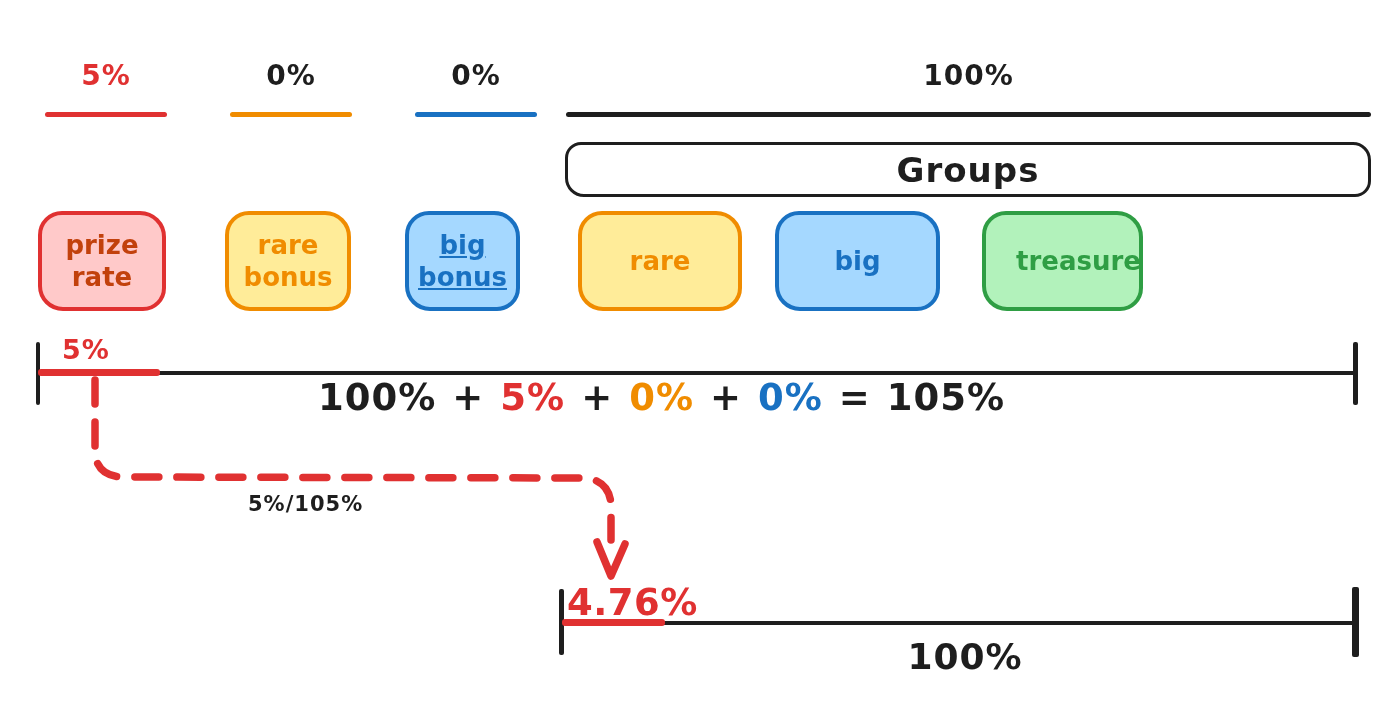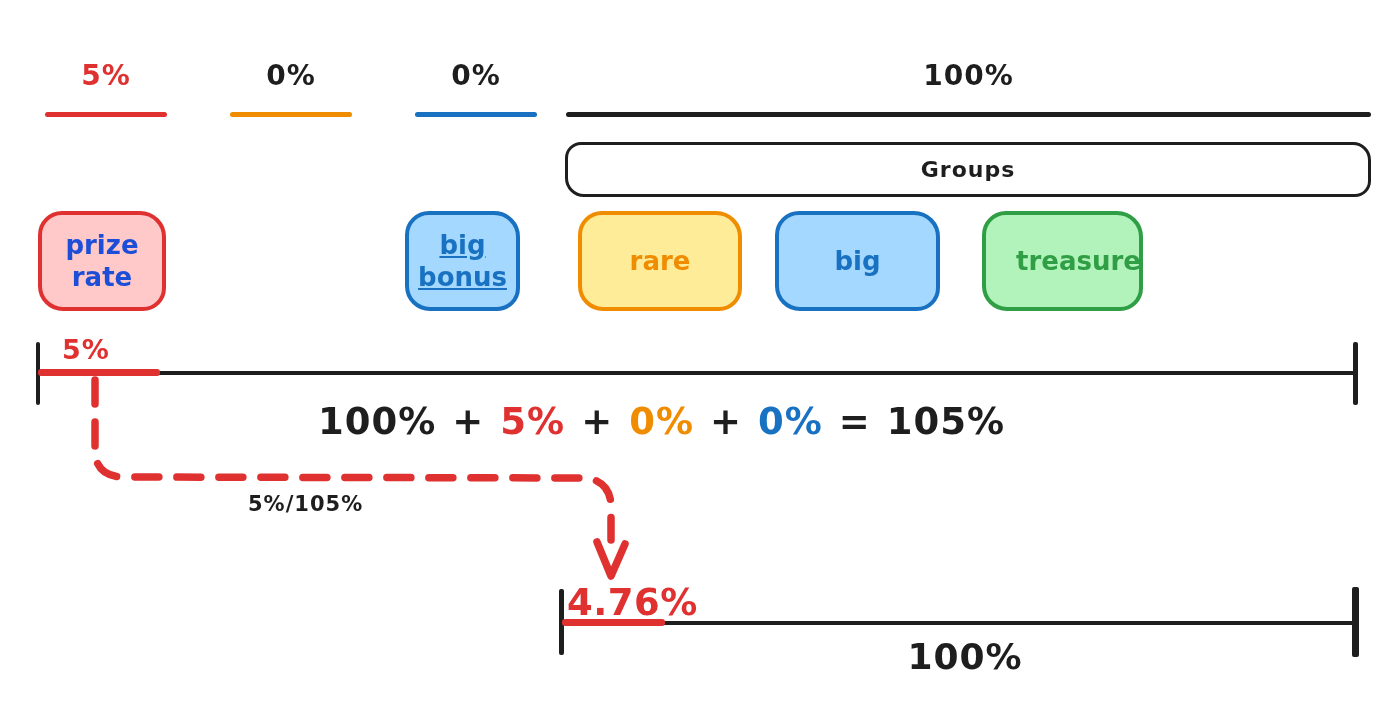--- a/index.html
+++ b/index.html
@@ -14,45 +14,45 @@
   .legend-label{font-size:28px;font-weight:600;line-height:1;letter-spacing:1px;}
   .legend-line{height:5px;width:100%;border-radius:3px;margin-top:22px;}
   .bg-red{background:#e03131;} .bg-orange{background:#f08c00;}
   .bg-blue{background:#1971c2;} .bg-black{background:#1e1e1e;}
 
   
   .groups-box{
     left:565px;top:142px;width:800px;height:49px;
     border:3.5px solid #1e1e1e;border-radius:16px 18px 16px 19px;
     display:flex;align-items:center;justify-content:center;
-    font-size:22px;font-weight:600;letter-spacing:1px;
+    font-size:34px;font-weight:600;letter-spacing:1px;
   }
 
   
   .cat-box{
     position:absolute;top:211px;height:100px;box-sizing:border-box;
     border:4px solid;border-radius:24px 26px 23px 25px;
     display:flex;align-items:center;justify-content:center;
     text-align:center;font-size:26px;font-weight:600;line-height:1.25;padding:0 12px;
   }
-  .b-red{border-color:#e03131;background:#ffc9c9;color:#1d4ed8;}
+  .b-red{border-color:#e03131;background:#ffc9c9;color:#c2410c;}
   .b-orange{border-color:#f08c00;background:#ffec99;color:#f08c00;}
   .b-blue{border-color:#1971c2;background:#a5d8ff;color:#1971c2;}
   .b-green{border-color:#2f9e44;background:#b2f2bb;color:#2f9e44;padding-left:44px;}
   .b-black{border-color:#1e1e1e;background:#ffffff;color:#1e1e1e;}
 
   
   .hline{position:absolute;height:4px;background:#1e1e1e;border-radius:2px;}
   .tick{position:absolute;background:#1e1e1e;border-radius:2px;}
   .rseg{position:absolute;height:7px;background:#e03131;border-radius:3px;}
   .red-text{color:#e03131;}
 
   .mid-seg-label{left:62px;top:334px;font-size:27px;font-weight:600;letter-spacing:1px;}
   .equation{
-    left:310px;top:400px;width:700px;text-align:left;
+    left:310px;top:376px;width:700px;text-align:left;
     font-size:37px;font-weight:700;letter-spacing:1px;white-space:nowrap;
   }
   .eq-part{margin:0 8px;}
   .eq-black{color:#1e1e1e;} .eq-red{color:#e03131;}
   .eq-orange{color:#f08c00;} .eq-blue{color:#1971c2;}
 
   .ratio-label{left:248px;top:492px;font-size:21px;font-weight:600;letter-spacing:1px;}
 
   .bottom-seg-label{left:567px;top:581px;font-size:37px;font-weight:600;letter-spacing:0.5px;}
   .bottom-total-label{left:860px;top:636px;width:210px;text-align:center;font-size:36px;font-weight:700;letter-spacing:1px;}
@@ -78,20 +78,23 @@
     <div class="legend-label" style="color:#1e1e1e;">100%</div>
     <div class="legend-line bg-black"></div>
   </div>
 
   <div class="abs groups-box">
     <span>Groups</span>
   </div>
 
   <div class="cat-box b-red" style="left:38px;width:128px;">
       <span>prize rate</span>
+    </div>
+  <div class="cat-box b-orange" style="left:225px;width:126px;">
+      <span>rare bonus</span>
     </div>
   <div class="cat-box b-blue" style="left:405px;width:115px;text-decoration:underline;">
       <span>big bonus</span>
     </div>
   <div class="cat-box b-orange" style="left:578px;width:164px;">
       <span>rare</span>
     </div>
   <div class="cat-box b-blue" style="left:775px;width:165px;">
       <span>big</span>
     </div>

